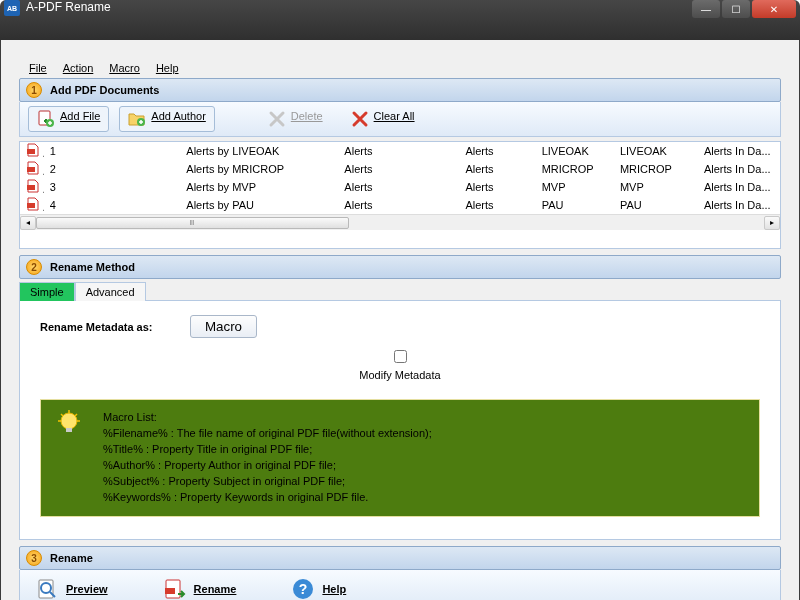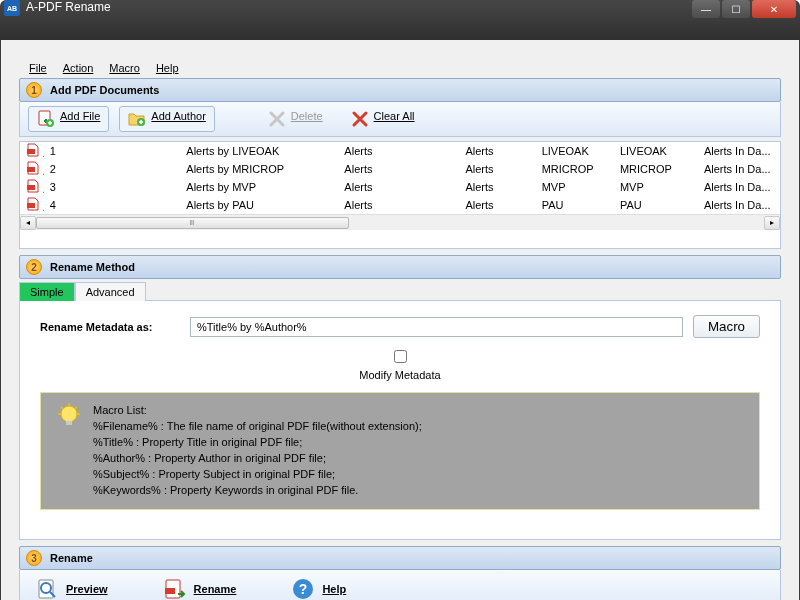--- a/index.html
+++ b/index.html
@@ -45,21 +45,21 @@
 .tabs { display: flex; margin-top: 2px; }
 .tab { padding: 3px 10px; border: 1px solid #b5c9e2; border-bottom: none; background: #f6f6f6; font-size: 11px; position: relative; top: 1px; }
 .tab.active { background: #22c55e; z-index: 2; }
 .tabbody { border: 1px solid #b5c9e2; background: #fff; padding: 14px 20px; height: 240px; }
 
 .form-row { display: flex; align-items: center; gap: 10px; margin-bottom: 12px; }
 .form-row label { font-weight: bold; width: 140px; }
 .form-row input[type=text] { flex: 1; padding: 3px 6px; border: 1px solid #a9b7c9; font-size: 11px; }
 .macrobtn { padding: 3px 14px; border: 1px solid #a9b7c9; background: linear-gradient(#fdfdfd,#e9eef5); border-radius: 3px; }
 
-.hint { background: #a3a3a3; border: 1px solid #e5dfa0; padding: 10px 14px; display: flex; gap: 10px; margin-top: 11px; }
+.hint { background: #4d7c0f; border: 1px solid #e5dfa0; padding: 10px 14px; display: flex; gap: 20px; margin-top: 18px; }
 .bulb { width: 28px; height: 28px; display: inline-block; }
 .hint-lines { line-height: 1.45; }
 
 .bottombar { background: linear-gradient(#f7fbff, #dfeaf7); border: 1px solid #b5c9e2; border-top: none; padding: 4px 10px; display: flex; align-items:center; gap: 44px; margin-bottom: 6px; }
 .bigbtn { display: flex; align-items: center; gap: 8px; font-weight: bold; text-decoration: underline; padding: 4px 6px; }
 .bigicon { width: 22px; height: 22px; display: inline-block; }
 
 .chk { display: flex; align-items: center; gap: 6px; margin-bottom: 8px; flex-direction: column; }
 .chk input { width: 13px; height: 13px; }
 </style>
@@ -193,21 +193,20 @@
     <span class="badge">2</span>
     <span>Rename Method</span>
   </div>
   <div class="tabs">
     <div class="tab active">Simple</div>
     <div class="tab">Advanced</div>
   </div>
   <div class="tabbody">
     <div class="form-row">
       <label>Rename Metadata as:</label>
-      <input type="text" value="%Title% by %Author%" style="">
       <button class="macrobtn">Macro</button>
     </div>
     <div class="chk">
       <input type="checkbox" style="">
       <span>Modify Metadata</span>
     </div>
     <div class="hint">
       <span class="bulb"><svg viewBox="0 0 28 28">
             <circle cx="14" cy="11" r="8" fill="#ffe46b" stroke="#e0b400"></circle>
             <rect x="11" y="18" width="6" height="4" fill="#c9c9c9"></rect>

